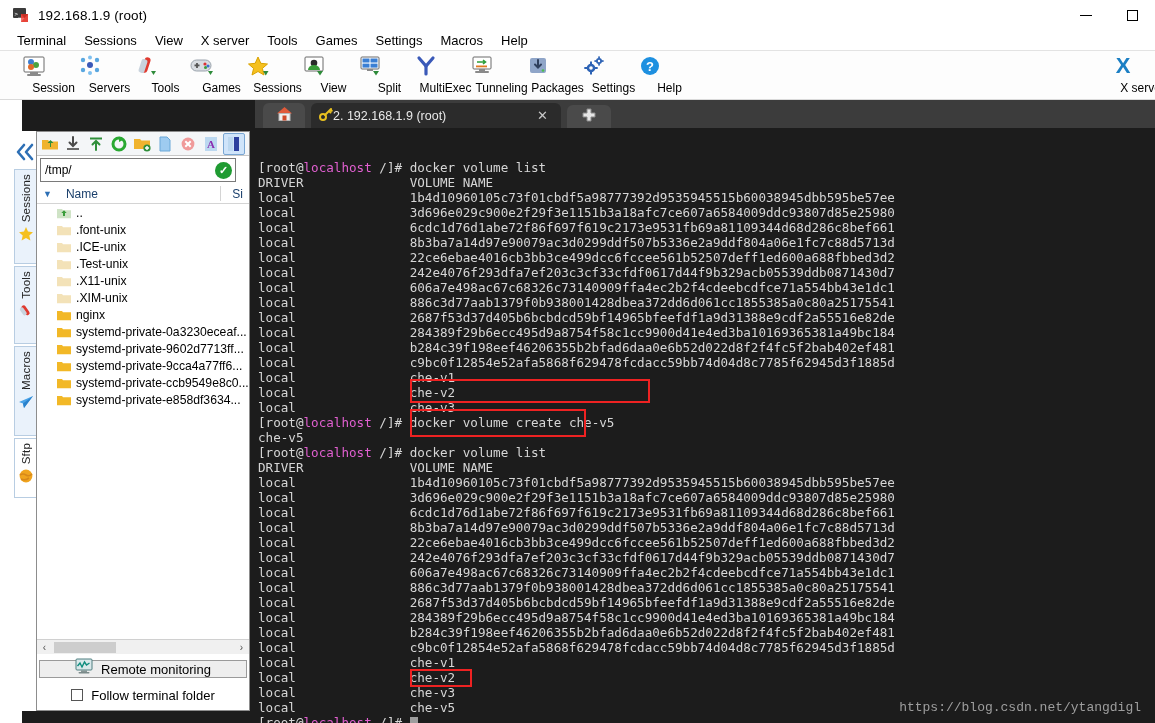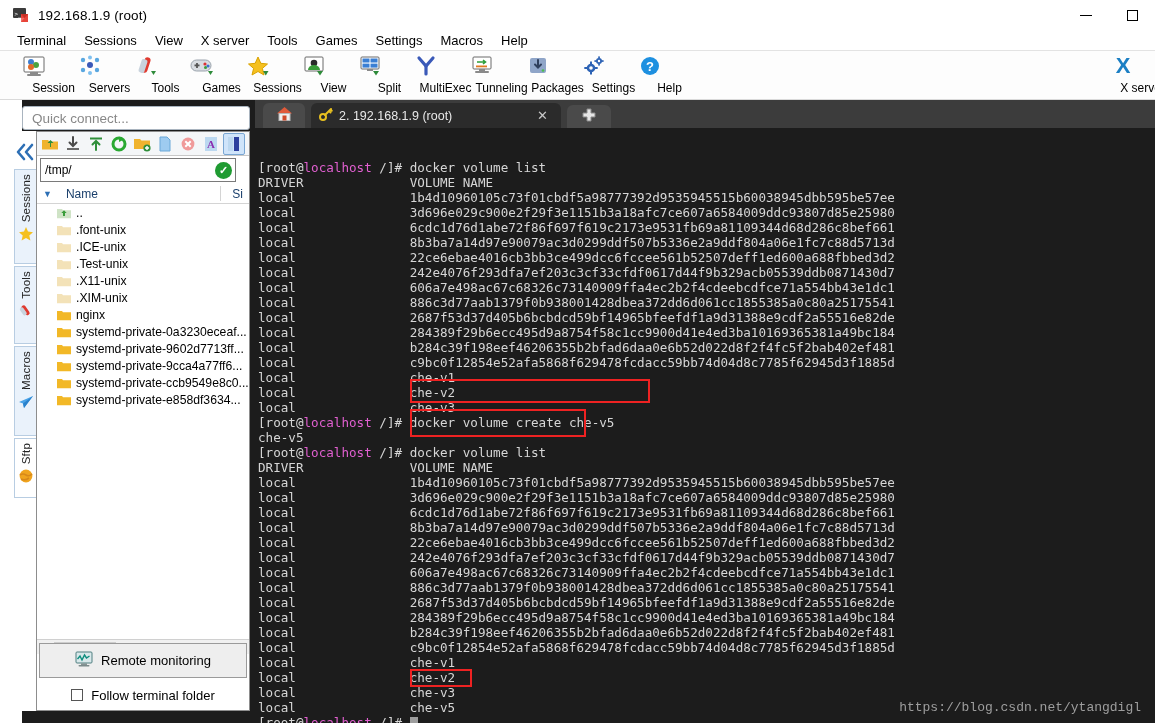--- a/index.html
+++ b/index.html
@@ -144,23 +144,23 @@
   .frow .fsize { position: absolute; right: 6px; font-size: 12px; }
   .sftp-hscroll {
     position:absolute; left:0; right:0; bottom: 56px; height: 15px;
     background: #f0f0f0; border-top: 1px solid #d0d0d0;
     display:flex; align-items:center;
   }
   .hs-arrow { width: 15px; text-align:center; font-size:10px; color:#505050;}
   .hs-thumb { width: 62px; height: 11px; background: #cdcdcd; margin-left: 2px;}
   .hs-track { flex:1 1 auto; }
   .remote-mon {
-    position:absolute; left:2px; right:2px; bottom: 32px; height: 35px;
+    position:absolute; left:2px; right:2px; bottom: 32px; height: 18px;
     background: #eeeeee; border: 1px solid #9a9a9a;
-    display:flex; align-items:center; justify-content:center; gap:8px;
+    display:flex; align-items:flex-end; justify-content:center; gap:8px;
     font-size: 13px; color:#000;
   }
   .follow-row {
     position:absolute; left:0; right:0; bottom: 4px; height: 22px;
     display:flex; align-items:center; justify-content:center; gap:8px;
     font-size: 13px; color:#000;
   }
   .chk { width: 12px; height: 12px; border: 1.3px solid #555; background:#fff;}
 
   
@@ -169,21 +169,21 @@
     background: #3c3c3c;
   }
   .home-tab {
     position:absolute; left: 8px; top: 3px; width: 42px; height: 25px;
     background: #4a4a4a; border-radius: 6px 6px 0 0;
     display:flex; align-items:center; justify-content:center;
   }
   .term-tab {
     position:absolute; left: 56px; top: 3px; width: 250px; height: 25px;
     background: #2b2b2b; border-radius: 6px 6px 0 0;
-    display:flex; align-items:center; padding-left:8px; gap:6px;
+    display:flex; align-items:center; padding-left:8px; 
     color: #e8e8e8; font-size: 12.5px;
   }
   .term-tab .x { position:absolute; right: 13px; color:#c9c9c9; font-size:13px;}
   .plus-tab {
     position:absolute; left: 312px; top: 5px; width: 44px; height: 23px;
     background: #4a4a4a; border-radius: 6px 6px 0 0;
     display:flex; align-items:center; justify-content:center;
   }
 
   
@@ -434,23 +434,20 @@
         </svg>
       </span>
       <span class="lbl">X server</span>
     </div>
   </div>
 
   <div class="left-dark"></div>
   <div class="left-white"></div>
   <div class="bg-white-under"></div>
 
-  <div class="quickconnect">
-    <span>Quick connect...</span>
-  </div>
 
   <div class="vtabs">
 
     <div class="vtab" style="height:95px;">
       <span class="vlabel">Sessions</span>
       <span class="vicon">
         <svg width="16" height="16" viewBox="0 0 16 16">
           <polygon points="8,1 10,5.6 15,6.2 11.3,9.5 12.4,14.5 8,12 3.6,14.5 4.7,9.5 1,6.2 6,5.6" fill="#f5c01f"></polygon>
         </svg>
       </span>

